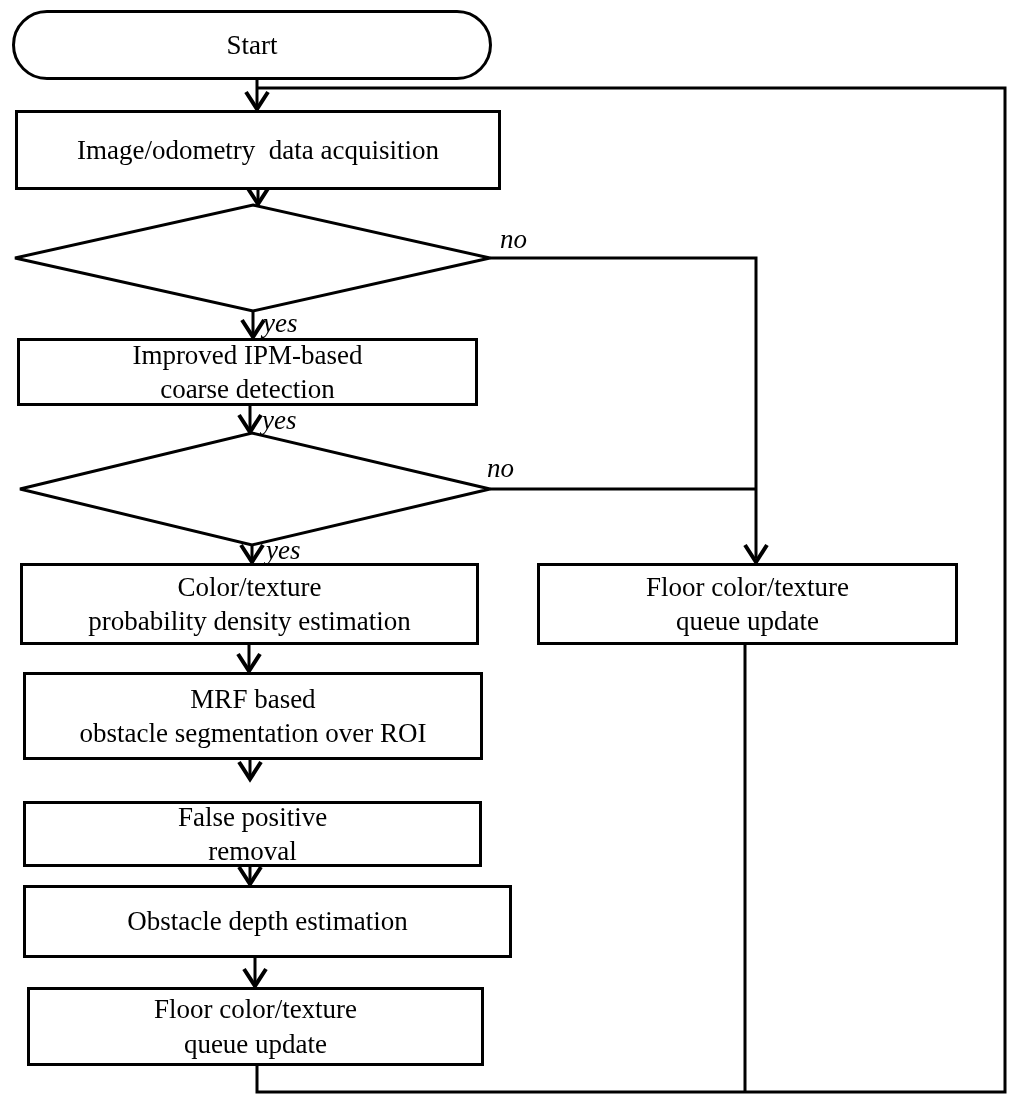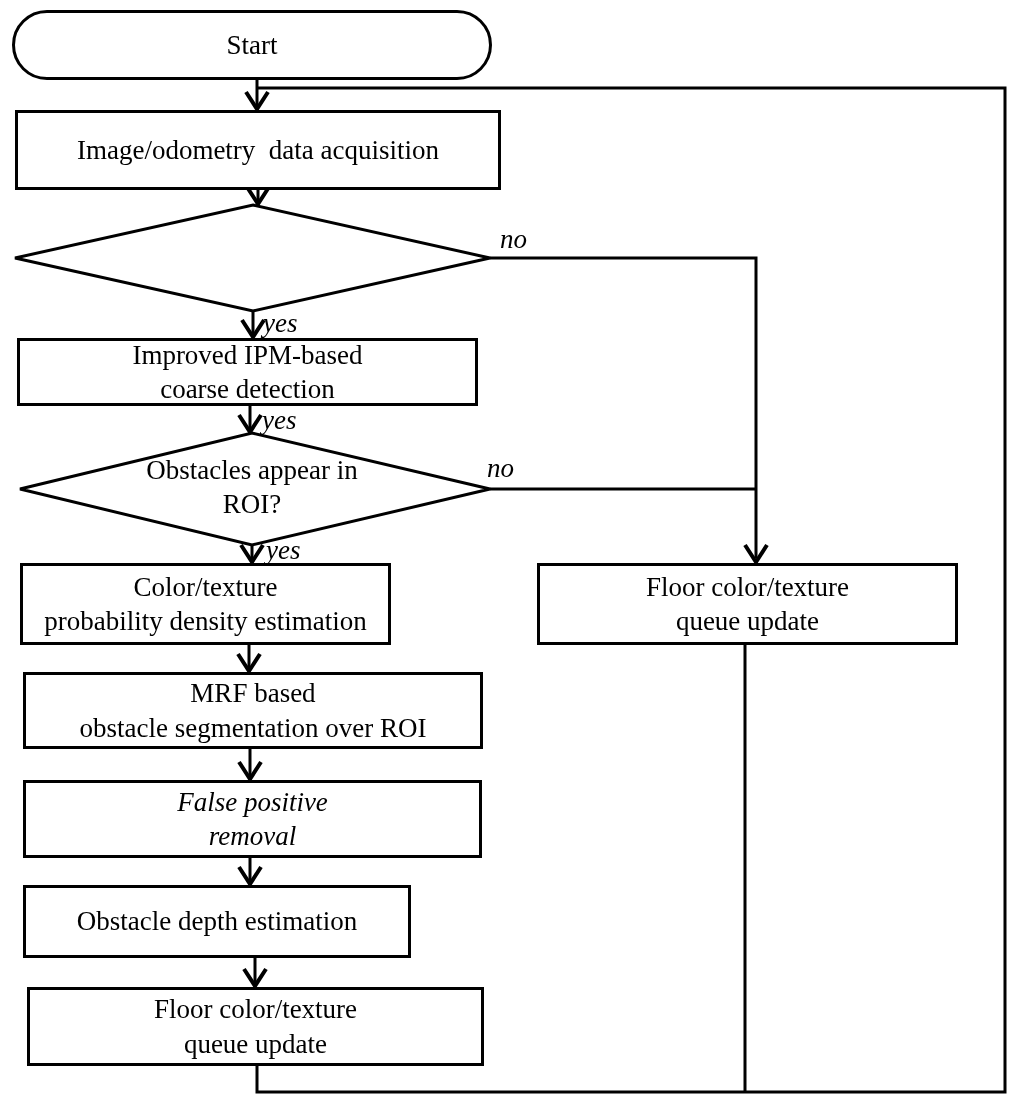--- a/index.html
+++ b/index.html
@@ -48,24 +48,24 @@
     text-align: center;
   }
   .edge-label {
     position: absolute;
     font-style: italic;
   }
   
   #n-start        { left: 12px;  top: 10px;  width: 480px; height: 70px; }
   #n-acquisition  { left: 15px;  top: 110px; width: 486px; height: 80px; }
   #n-ipm          { left: 17px;  top: 338px; width: 461px; height: 68px; }
-  #n-color        { left: 20px;  top: 563px; width: 371px; height: 82px; justify-content: center; }
-  #n-mrf          { left: 23px;  top: 672px; width: 460px; height: 77px; }
-  #n-fp           { left: 23px;  top: 780px; width: 459px; height: 78px; font-style: italic; }
-  #n-depth        { left: 23px;  top: 885px; width: 388px; height: 73px; }
+  #n-color        { left: 20px;  top: 563px; width: 459px; height: 82px; justify-content: center; }
+  #n-mrf          { left: 23px;  top: 672px; width: 460px; height: 88px; }
+  #n-fp           { left: 23px;  top: 801px; width: 459px; height: 66px; }
+  #n-depth        { left: 23px;  top: 885px; width: 489px; height: 73px; }
   #n-floor-main   { left: 27px;  top: 987px; width: 457px; height: 79px; }
   #n-floor-side   { left: 537px; top: 563px; width: 421px; height: 82px; }
   #lbl-d1         { left: 60px;  top: 222px; width: 386px; }
   #lbl-d2         { left: 60px;  top: 453px; width: 384px; }
   #lbl-no1        { left: 500px; top: 222px; }
   #lbl-yes1       { left: 263px; top: 306px; }
   #lbl-yes2       { left: 262px; top: 403px; }
   #lbl-no2        { left: 487px; top: 451px; }
   #lbl-yes3       { left: 266px; top: 533px; }
 </style>
@@ -158,22 +158,20 @@
   <div class="node" id="n-floor-main">
     <span class="node-label">Floor color/texture
 queue update</span>
   </div>
 
   <div class="node" id="n-floor-side">
     <span class="node-label">Floor color/texture
 queue update</span>
   </div>
 
-  <div class="diamond-label" id="lbl-d2">Obstacles appear in
-ROI?</div>
 
   <div class="edge-label" id="lbl-no1">no</div>
   <div class="edge-label" id="lbl-yes1">yes</div>
   <div class="edge-label" id="lbl-yes2">yes</div>
   <div class="edge-label" id="lbl-no2">no</div>
   <div class="edge-label" id="lbl-yes3">yes</div>
 
 </div>
 
 </body></html>

